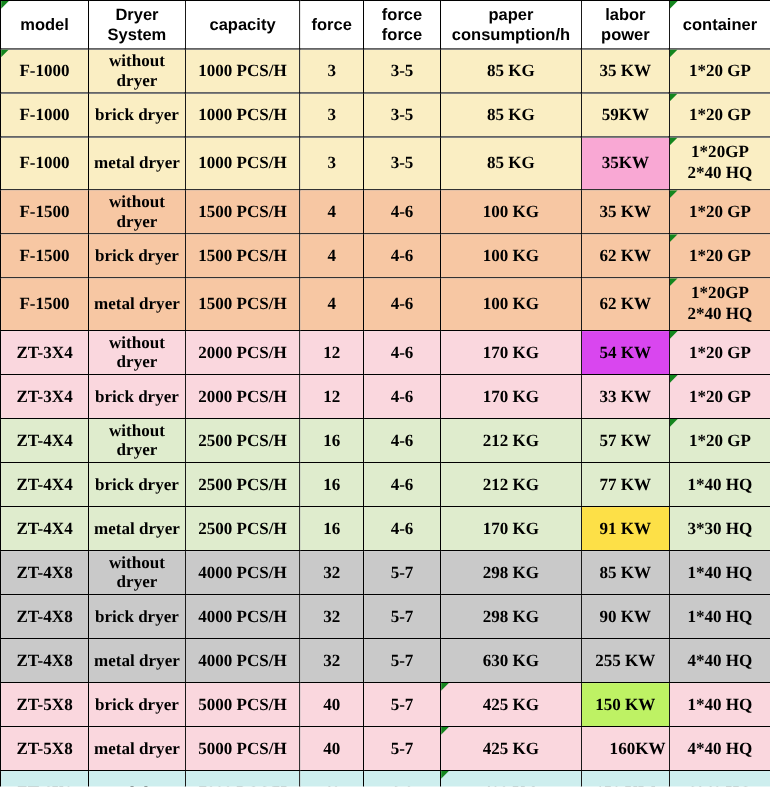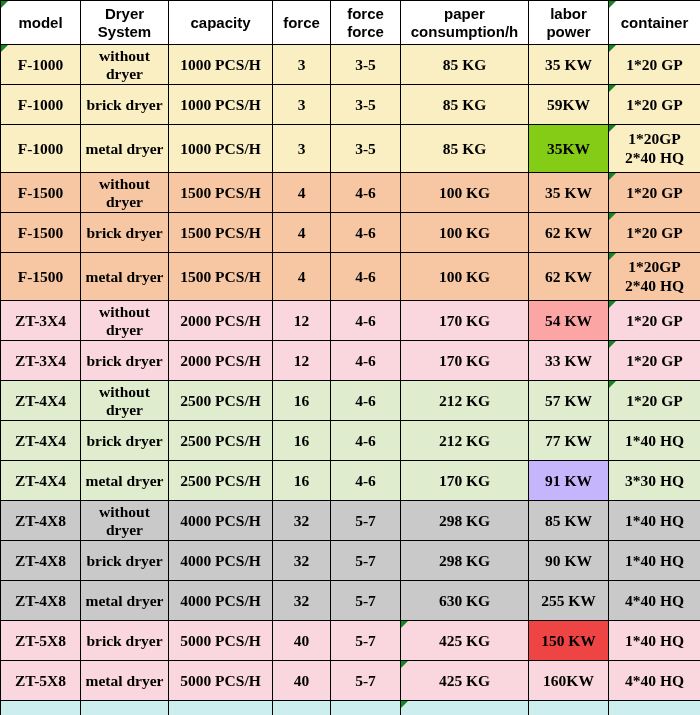--- a/index.html
+++ b/index.html
@@ -140,21 +140,21 @@
             <div>1*20 GP</div>
           </div></td>
       </tr>
       <tr class="tall">
         <td style="background: rgb(250, 238, 195);"><span>F-1000</span></td>
         <td style="background: rgb(250, 238, 195);"><span>metal dryer</span></td>
         <td style="background: rgb(250, 238, 195);"><span>1000 PCS/H</span></td>
         <td style="background: rgb(250, 238, 195);"><span>3</span></td>
         <td style="background: rgb(250, 238, 195);"><span>3-5</span></td>
         <td style="background: rgb(250, 238, 195);"><span>85 KG</span></td>
-        <td style="background: #84cc16;"><span>35KW</span></td>
+        <td style="background: #f9a8d4;"><span>35KW</span></td>
         <td style="background: rgb(250, 238, 195);"><span class="mark"></span><div class="two-line">
             <div>1*20GP</div>
             <div>2*40 HQ</div>
           </div></td>
       </tr>
       <tr>
         <td style="background: rgb(247, 199, 163);"><span>F-1500</span></td>
         <td style="background: rgb(247, 199, 163);"><span>without dryer</span></td>
         <td style="background: rgb(247, 199, 163);"><span>1500 PCS/H</span></td>
         <td style="background: rgb(247, 199, 163);"><span>4</span></td>
@@ -190,21 +190,21 @@
             <div>2*40 HQ</div>
           </div></td>
       </tr>
       <tr>
         <td style="background: rgb(250, 215, 222);"><span>ZT-3X4</span></td>
         <td style="background: rgb(250, 215, 222);"><span>without dryer</span></td>
         <td style="background: rgb(250, 215, 222);"><span>2000 PCS/H</span></td>
         <td style="background: rgb(250, 215, 222);"><span>12</span></td>
         <td style="background: rgb(250, 215, 222);"><span>4-6</span></td>
         <td style="background: rgb(250, 215, 222);"><span>170 KG</span></td>
-        <td style="background: #fca5a5;"><span>54 KW</span></td>
+        <td style="background: #d946ef;"><span>54 KW</span></td>
         <td style="background: rgb(250, 215, 222);"><span class="mark"></span><div class="">
             <div>1*20 GP</div>
           </div></td>
       </tr>
       <tr>
         <td style="background: rgb(250, 215, 222);"><span>ZT-3X4</span></td>
         <td style="background: rgb(250, 215, 222);"><span>brick dryer</span></td>
         <td style="background: rgb(250, 215, 222);"><span>2000 PCS/H</span></td>
         <td style="background: rgb(250, 215, 222);"><span>12</span></td>
         <td style="background: rgb(250, 215, 222);"><span>4-6</span></td>
@@ -240,21 +240,21 @@
           </div>
         </td>
       </tr>
       <tr>
         <td style="background: rgb(223, 236, 205);"><span>ZT-4X4</span></td>
         <td style="background: rgb(223, 236, 205);"><span>metal dryer</span></td>
         <td style="background: rgb(223, 236, 205);"><span>2500 PCS/H</span></td>
         <td style="background: rgb(223, 236, 205);"><span>16</span></td>
         <td style="background: rgb(223, 236, 205);"><span>4-6</span></td>
         <td style="background: rgb(223, 236, 205);"><span>170 KG</span></td>
-        <td style="background: #c4b5fd;"><span>91 KW</span></td>
+        <td style="background: #fde047;"><span>91 KW</span></td>
         <td style="background: rgb(223, 236, 205);">
           <div class="">
             <div>3*30 HQ</div>
           </div>
         </td>
       </tr>
       <tr>
         <td style="background: rgb(201, 201, 201);"><span>ZT-4X8</span></td>
         <td style="background: rgb(201, 201, 201);"><span>without dryer</span></td>
         <td style="background: rgb(201, 201, 201);"><span>4000 PCS/H</span></td>
@@ -296,35 +296,35 @@
           </div>
         </td>
       </tr>
       <tr>
         <td style="background: rgb(250, 215, 222);"><span>ZT-5X8</span></td>
         <td style="background: rgb(250, 215, 222);"><span>brick dryer</span></td>
         <td style="background: rgb(250, 215, 222);"><span>5000 PCS/H</span></td>
         <td style="background: rgb(250, 215, 222);"><span>40</span></td>
         <td style="background: rgb(250, 215, 222);"><span>5-7</span></td>
         <td style="background: rgb(250, 215, 222);"><span class="mark"></span><span>425 KG</span></td>
-        <td style="background: #ef4444;"><span>150 KW</span></td>
+        <td style="background: #bef264;"><span>150 KW</span></td>
         <td style="background: rgb(250, 215, 222);">
           <div class="">
             <div>1*40 HQ</div>
           </div>
         </td>
       </tr>
       <tr>
         <td style="background: rgb(250, 215, 222);"><span>ZT-5X8</span></td>
         <td style="background: rgb(250, 215, 222);"><span>metal dryer</span></td>
         <td style="background: rgb(250, 215, 222);"><span>5000 PCS/H</span></td>
         <td style="background: rgb(250, 215, 222);"><span>40</span></td>
         <td style="background: rgb(250, 215, 222);"><span>5-7</span></td>
         <td style="background: rgb(250, 215, 222);"><span class="mark"></span><span>425 KG</span></td>
-        <td style="background: rgb(250, 215, 222);"><span>160KW</span></td>
+        <td style="background: rgb(250, 215, 222); text-align: right;"><span>160KW</span></td>
         <td style="background: rgb(250, 215, 222);">
           <div class="">
             <div>4*40 HQ</div>
           </div>
         </td>
       </tr>
       <tr>
         <td style="background: rgb(205, 238, 238);"><span>ZT-6X8</span></td>
         <td style="background: rgb(205, 238, 238);"><span>metal dryer</span></td>
         <td style="background: rgb(205, 238, 238);"><span>7000 PCS/H</span></td>

